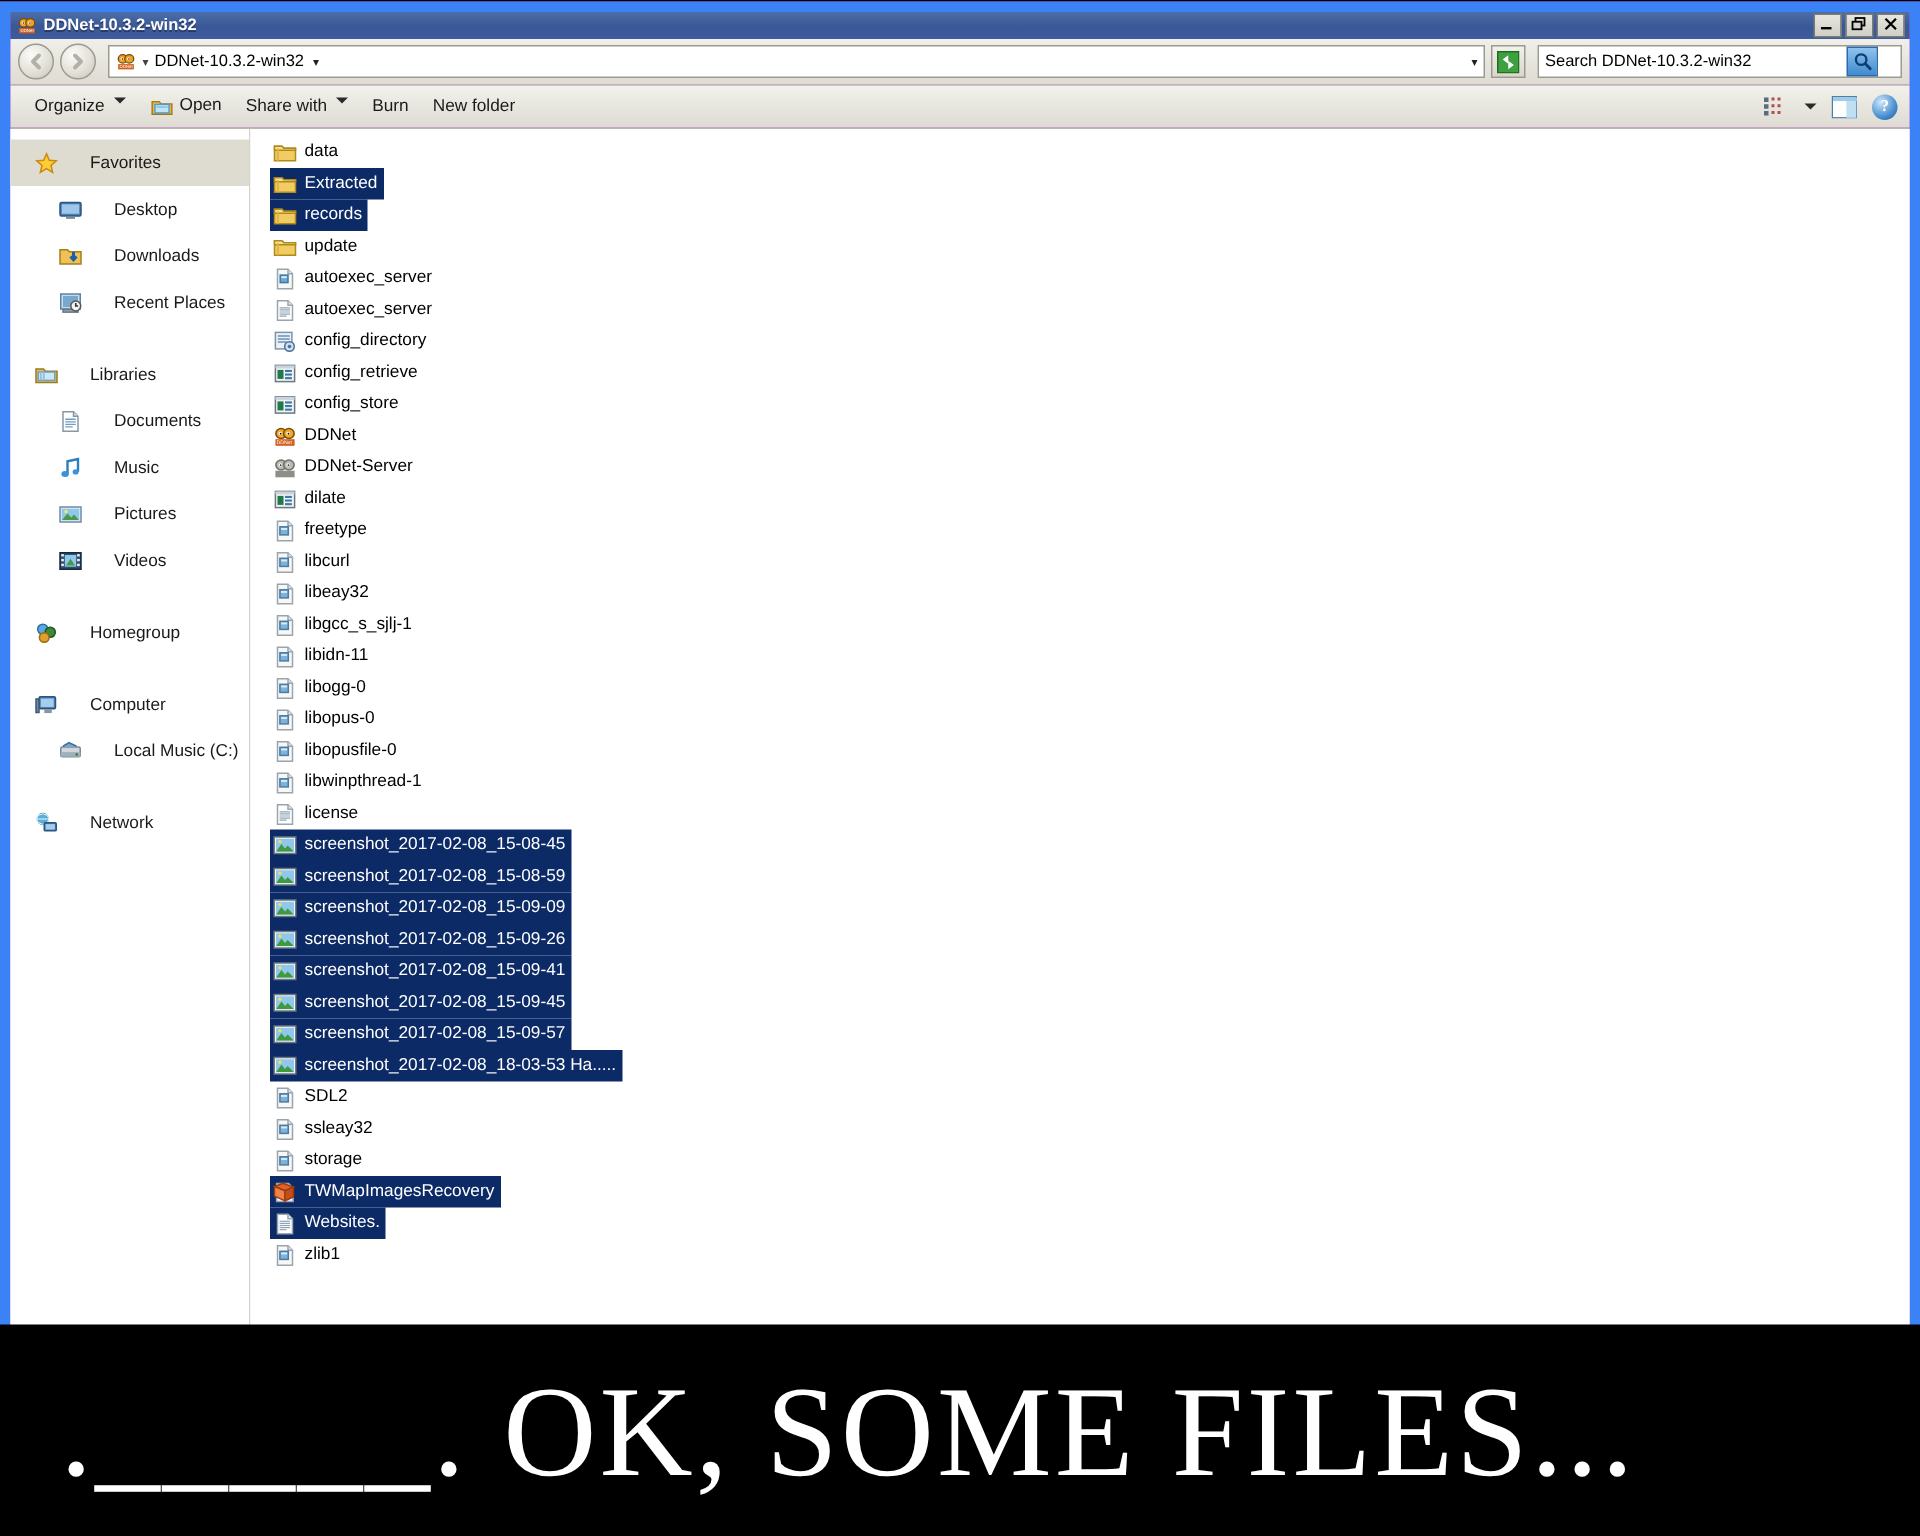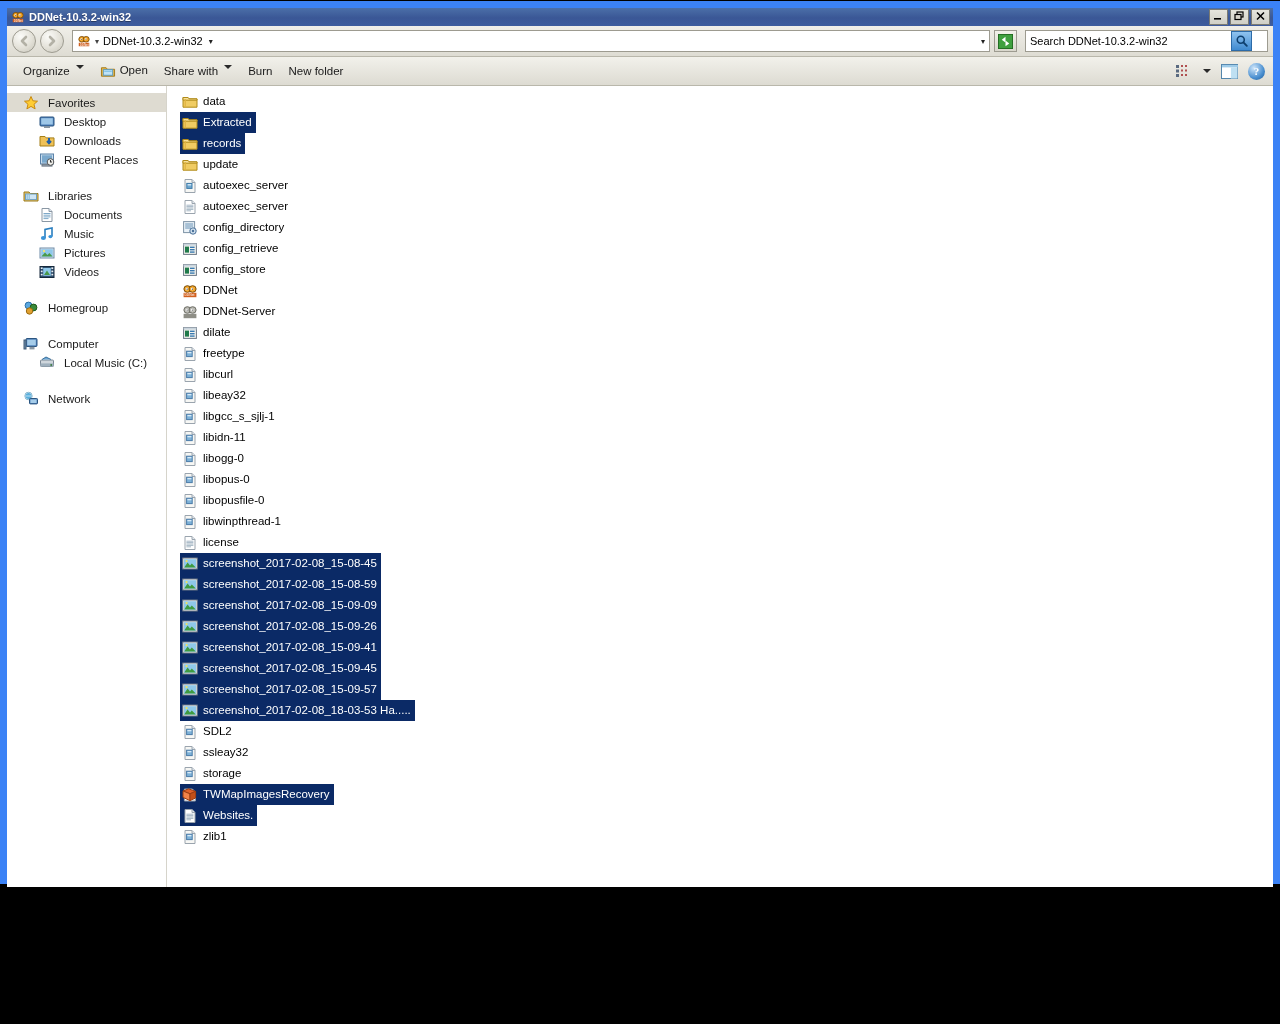--- a/index.html
+++ b/index.html
@@ -120,22 +120,22 @@
   
   .body-split { display: flex; height: 801px; background: #fff; }
   .navpane {
     width: 159px; flex: 0 0 auto;
     background: #fff;
     border-right: 1px solid #d6d4cb;
     padding-top: 7px;
     font-size: 11.5px; color: #1a1a1a;
   }
   .nav-row {
-    display: flex; align-items: center; gap: 9px;
-    height: 19px; padding-left: 14px;
+    display: flex; align-items: center; gap: 21px;
+    height: 31px; padding-left: 14px;
   }
   .nav-row.top { padding-left: 16px; font-weight: normal; }
   .nav-row.child { padding-left: 32px; }
   .nav-row.selected { background: #dedbd1; }
   .nav-gap { height: 17px; }
   .nav-ico { width: 16px; height: 16px; flex: 0 0 auto; }
   .nav-label { white-space: nowrap; }
 
   .filepane {
     flex: 1 1 auto; background: #fff; padding-top: 5px; padding-left: 13px;
@@ -795,13 +795,16 @@
               <path d="M10 1.5 v3 h3" fill="#dde4ea" stroke="#9aa4ae"></path>
               <rect x="4.6" y="5.2" width="5.6" height="5.4" fill="#7eb2d8" stroke="#4a7ba8"></rect>
               <rect x="5.4" y="6" width="4" height="1.3" fill="#d8eaf7"></rect>
             </svg>
             <span class="file-label">zlib1</span>
           </div>
         </div>
     </div>
   </div>
 
+  <div id="caption">
+    <div class="cap-text">._____. OK, SOME FILES...</div>
+  </div>
 </div>
 
 </body></html>

